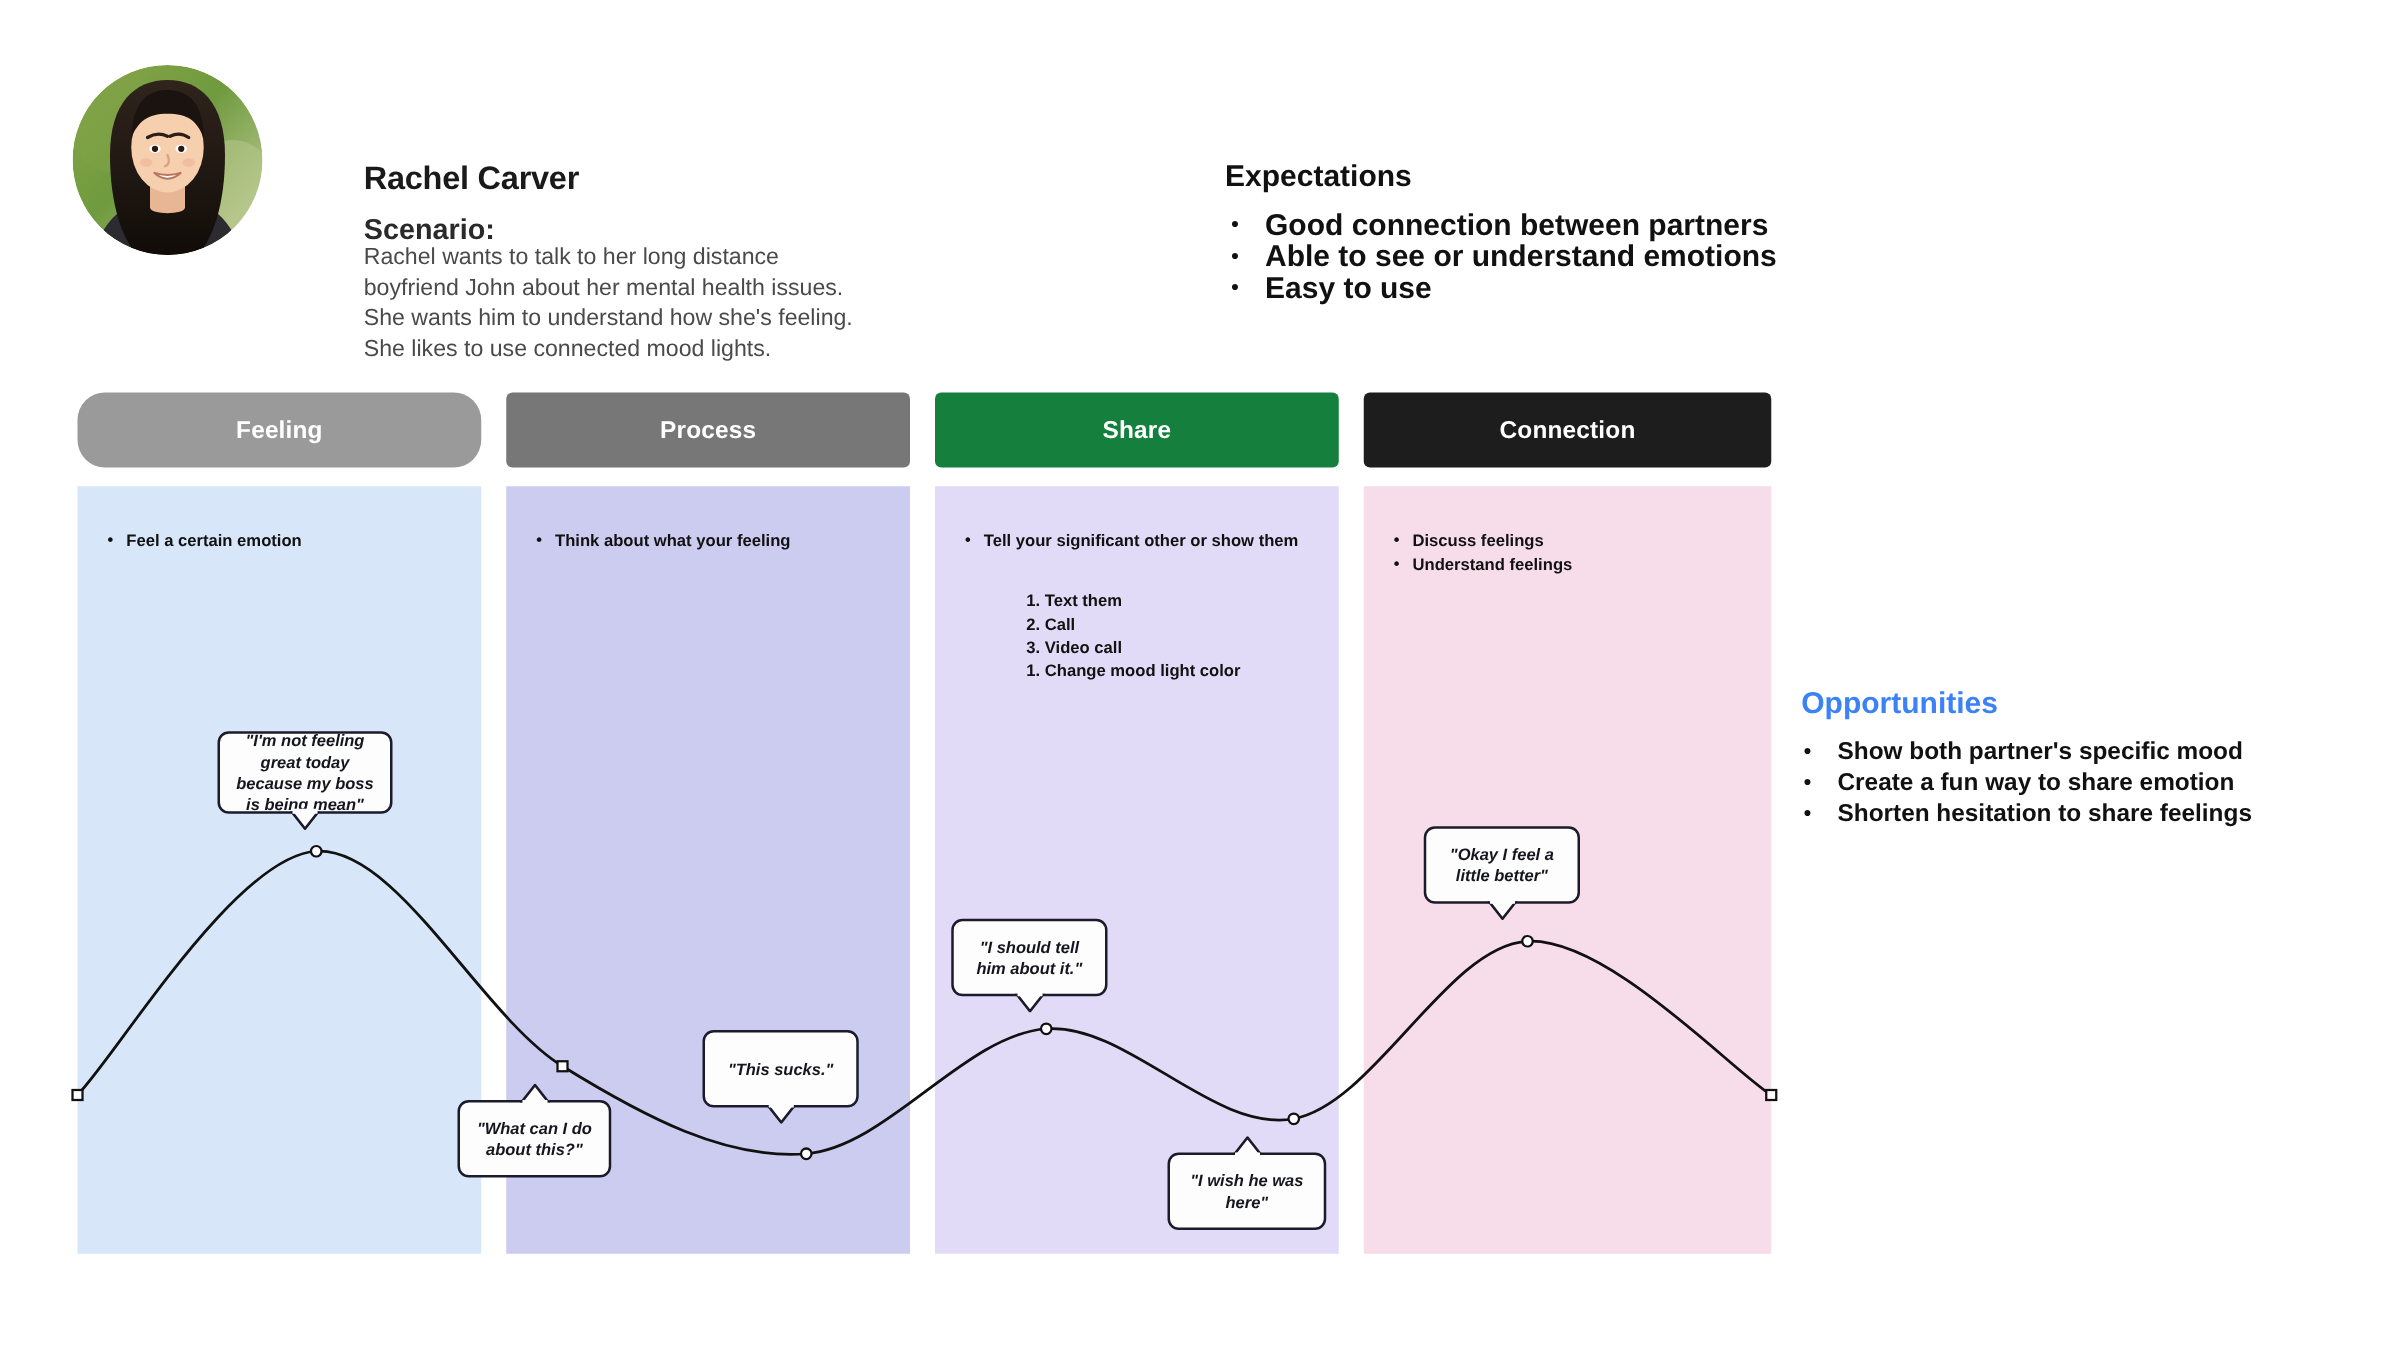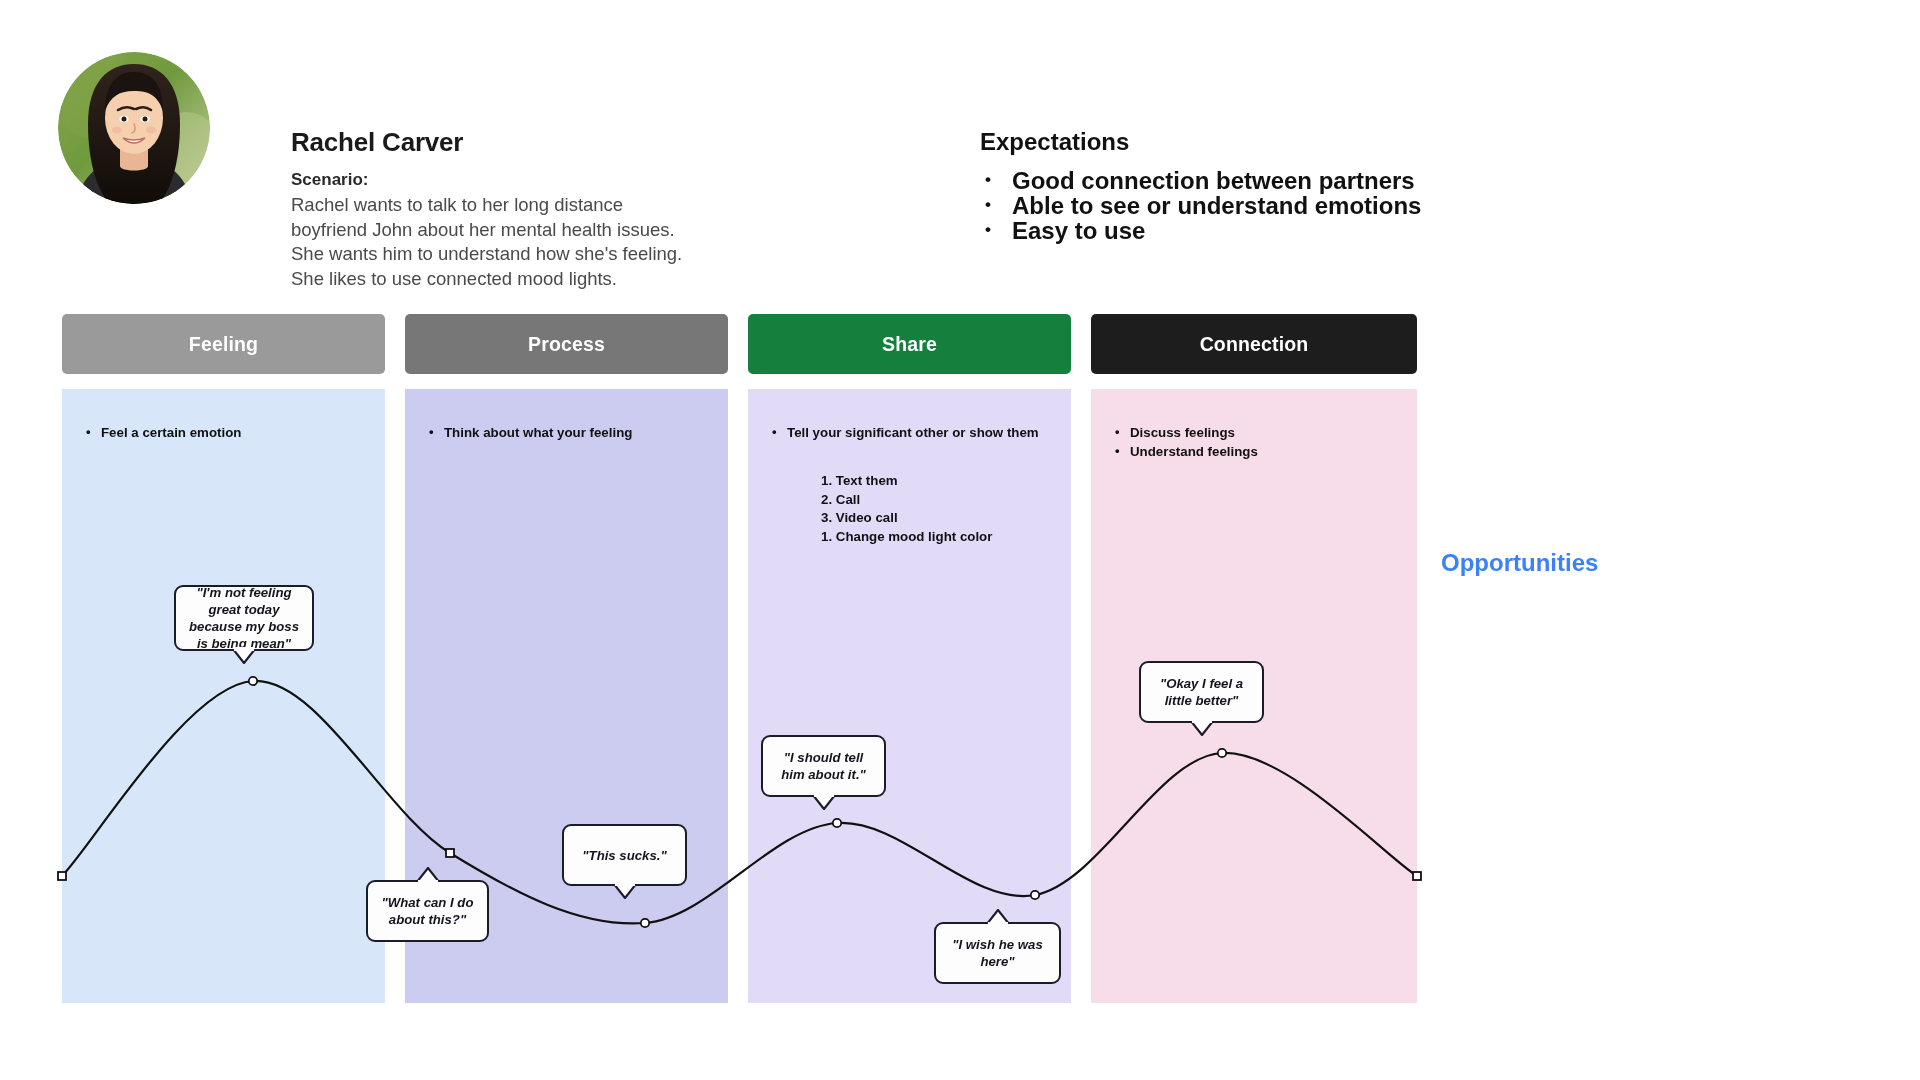--- a/index.html
+++ b/index.html
@@ -22,21 +22,21 @@
     overflow: hidden;
   }
   .photo-inner { position: absolute; left: 0; top: 0; width: 100%; height: 100%; }
   .persona-name {
     position: absolute; left: 291px; top: 127px;
     font-size: 26px; font-weight: bold; color: #1a1a1a;
     letter-spacing: -0.2px;
   }
   .persona-scenario-label {
     position: absolute; left: 291px; top: 170px;
-    font-size: 17px; font-weight: bold; color: #2a2a2a;
+    font-size: 23px; font-weight: bold; color: #2a2a2a;
   }
   .persona-scenario-text {
     position: absolute; left: 291px; top: 193px;
     width: 412px;
     font-size: 18.5px; line-height: 24.5px; color: #4a4a4a;
   }
 
   
   .expect-title {
     position: absolute; left: 980px; top: 128px;
@@ -192,29 +192,34 @@
   <div class="persona-scenario-text">Rachel wants to talk to her long distance boyfriend John about her mental health issues. She wants him to understand how she's feeling. She likes to use connected mood lights.</div>
 
   <div class="expect-title">Expectations</div>
   <ul class="expect-list">
     <li>Good connection between partners</li>
     <li>Able to see or understand emotions</li>
     <li>Easy to use</li>
   </ul>
 
   <div class="opp-title">Opportunities</div>
+  <ul class="opp-list">
+    <li>Show both partner's specific mood</li>
+    <li>Create a fun way to share emotion</li>
+    <li>Shorten hesitation to share feelings</li>
+  </ul>
 
   <div id="bands">
       <div class="col-band" style="left: 62px; width: 323px; background: rgb(215, 231, 249);"></div>
       <div class="col-band" style="left: 405px; width: 323px; background: rgb(204, 204, 240);"></div>
       <div class="col-band" style="left: 748px; width: 323px; background: rgb(225, 219, 247);"></div>
       <div class="col-band" style="left: 1091px; width: 326px; background: rgb(246, 221, 233);"></div>
     </div>
   <div id="headers">
-      <div class="col-header" style="left: 62px; width: 323px; background: rgb(154, 154, 154);">
+      <div class="col-header" style="left: 62px; width: 323px; background: rgb(154, 154, 154); border-radius: 22px;">
         <span>Feeling</span>
       </div>
       <div class="col-header" style="left: 405px; width: 323px; background: rgb(119, 119, 119);">
         <span>Process</span>
       </div>
       <div class="col-header" style="left: 748px; width: 323px; background: #15803d;">
         <span>Share</span>
       </div>
       <div class="col-header" style="left: 1091px; width: 326px; background: rgb(29, 29, 29);">
         <span>Connection</span>

